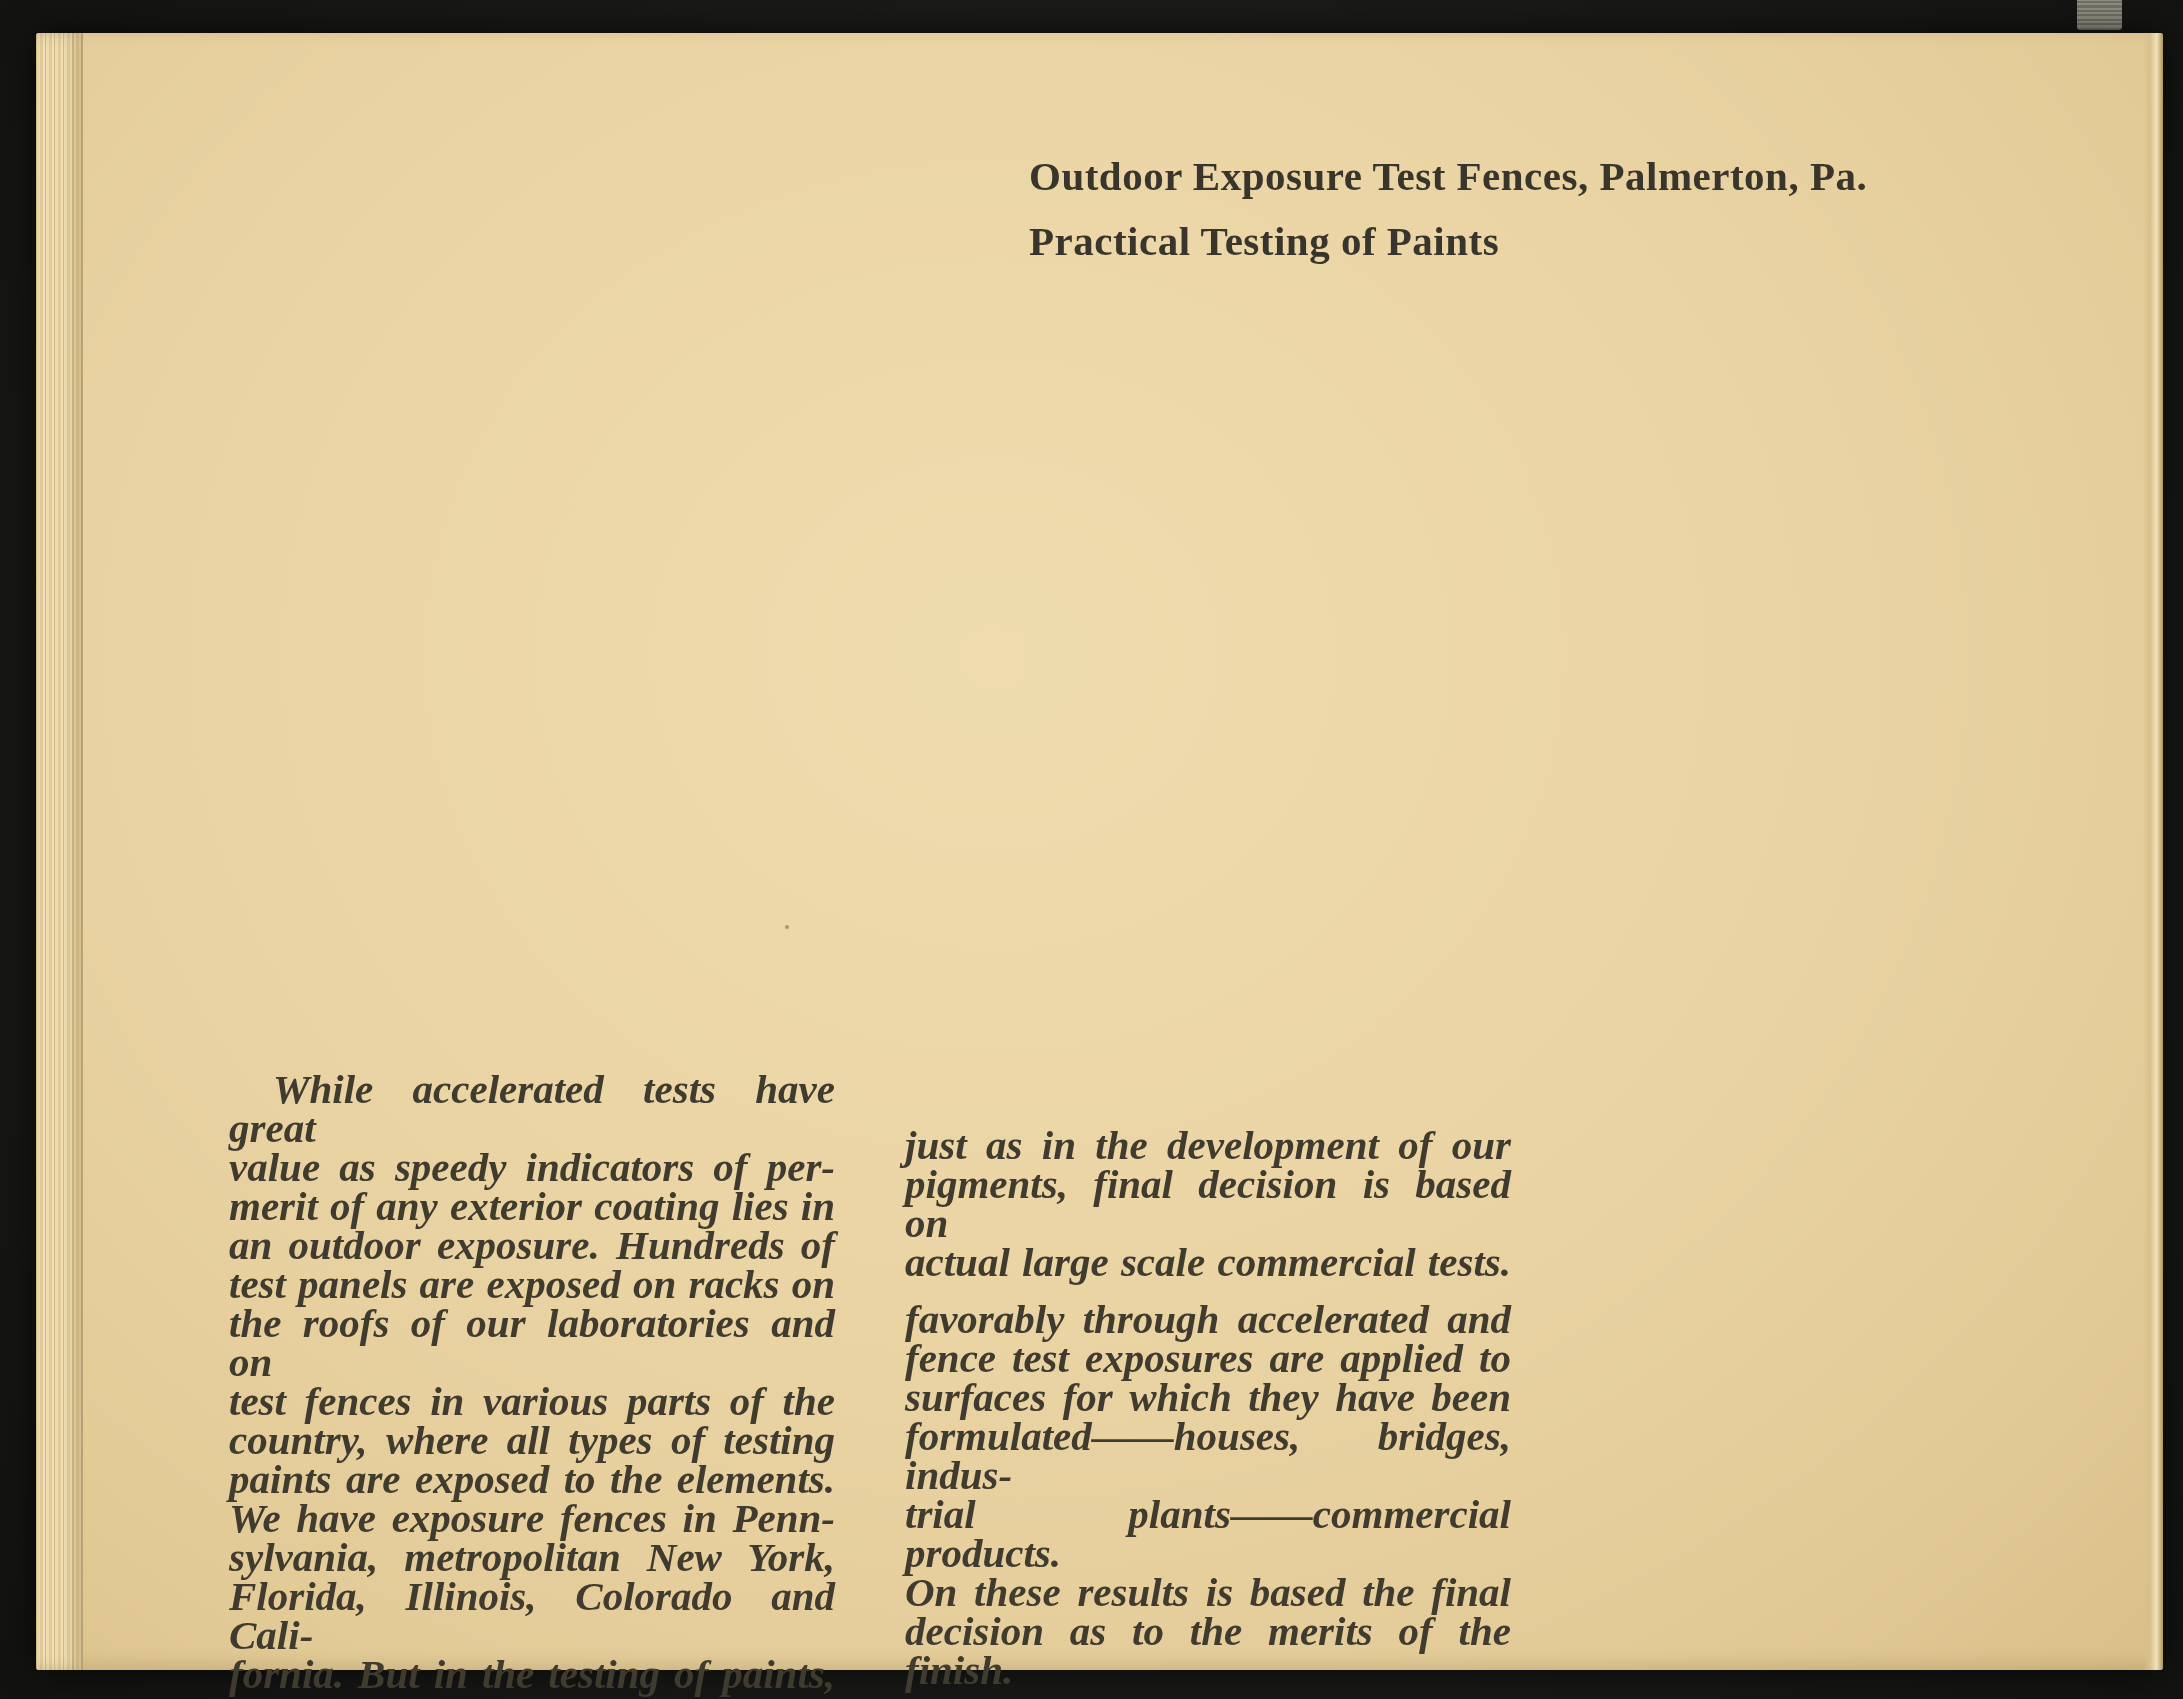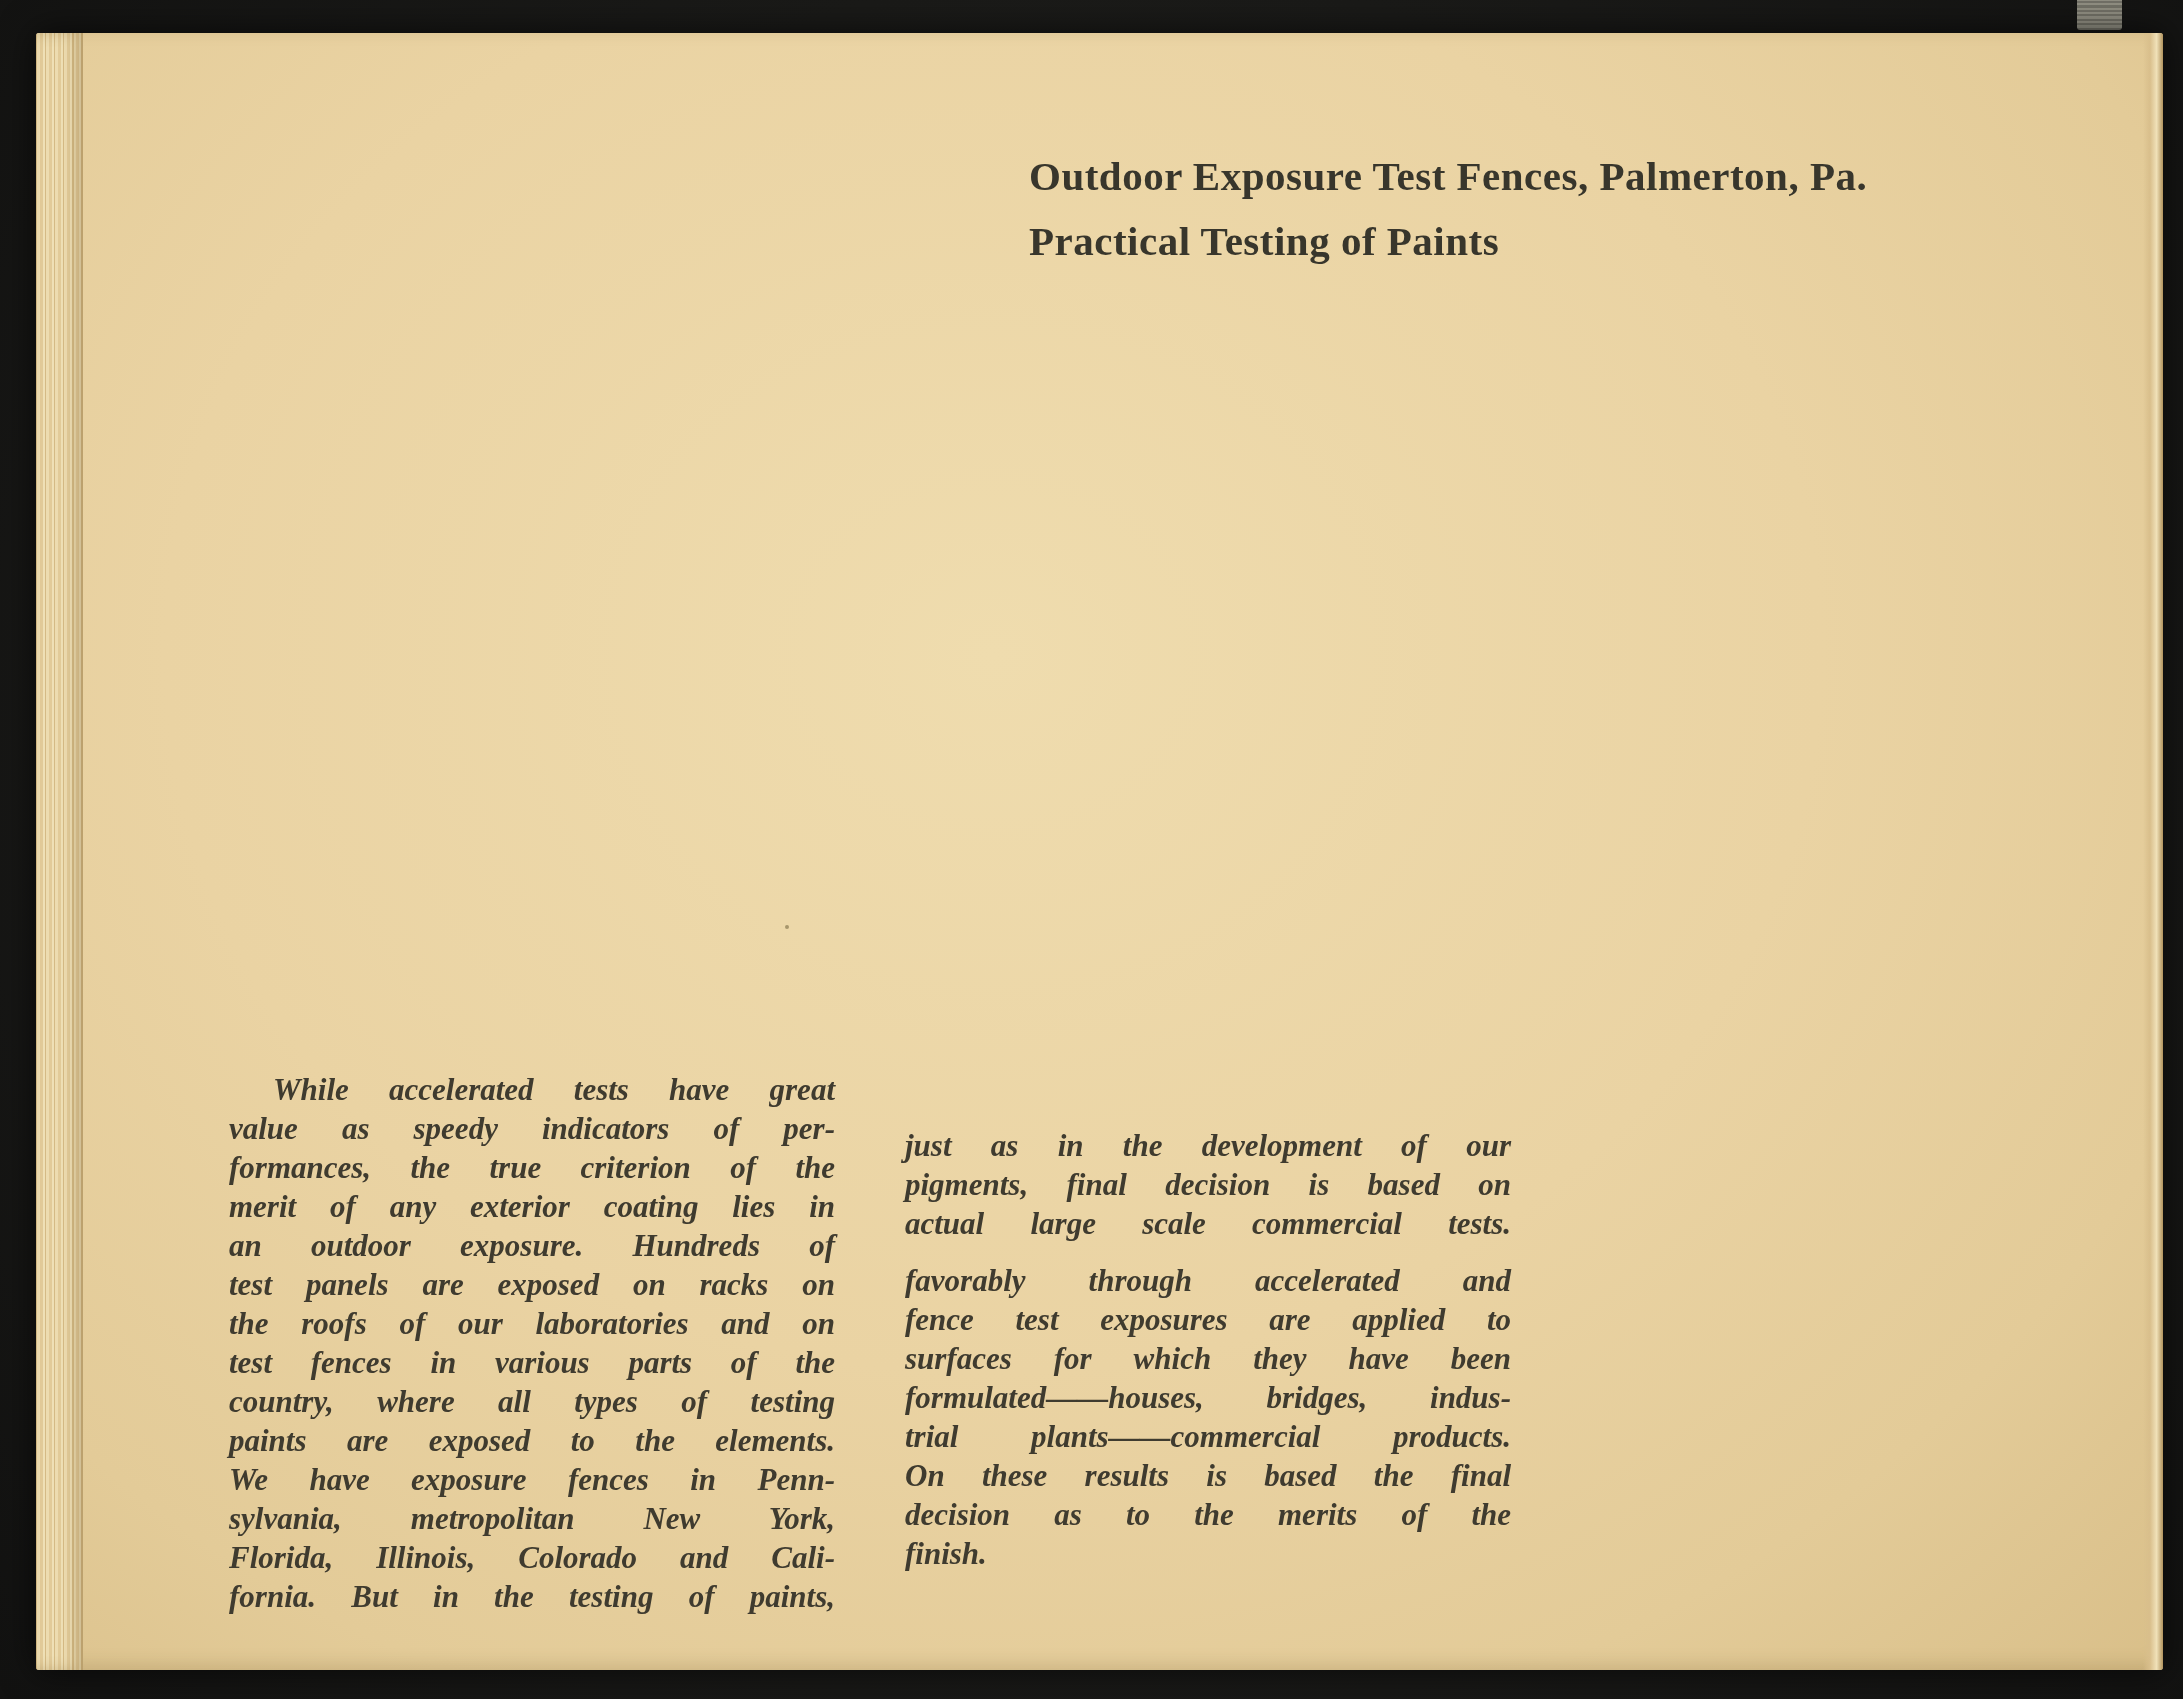--- a/index.html
+++ b/index.html
@@ -86,21 +86,21 @@
     display: block;
     white-space: nowrap;
   }
   
   .col {
     position: absolute;
     width: 606px;
     color: #3f3b2f;
     font-style: italic;
     font-weight: bold;
-    font-size: 31px;
+    font-size: 41px;
     line-height: 39px;
     word-spacing: 1.5px;
   }
   .col-left  { left: 193px;  top: 1037px; }
   .col-right { left: 869px; top: 1093px; }
   .para + .para { margin-top: 18px; }
   .text-line {
     text-align: justify;
     text-align-last: justify;
   }
@@ -126,21 +126,20 @@
     <div class="speck"></div>
 
     <h1 class="heading">
       <span class="heading-line">Outdoor Exposure Test Fences, Palmerton, Pa.</span>
       <span class="heading-line">Practical Testing of Paints</span>
     </h1>
 
     <div class="col col-left">
         <div class="text-line">While accelerated tests have great</div>
         <div class="text-line">value as speedy indicators of per-</div>
-        <div class="text-line">formances, the true criterion of the</div>
         <div class="text-line">merit of any exterior coating lies in</div>
         <div class="text-line">an outdoor exposure. Hundreds of</div>
         <div class="text-line">test panels are exposed on racks on</div>
         <div class="text-line">the roofs of our laboratories and on</div>
         <div class="text-line">test fences in various parts of the</div>
         <div class="text-line">country, where all types of testing</div>
         <div class="text-line">paints are exposed to the elements.</div>
         <div class="text-line">We have exposure fences in Penn-</div>
         <div class="text-line">sylvania, metropolitan New York,</div>
         <div class="text-line">Florida, Illinois, Colorado and Cali-</div>

